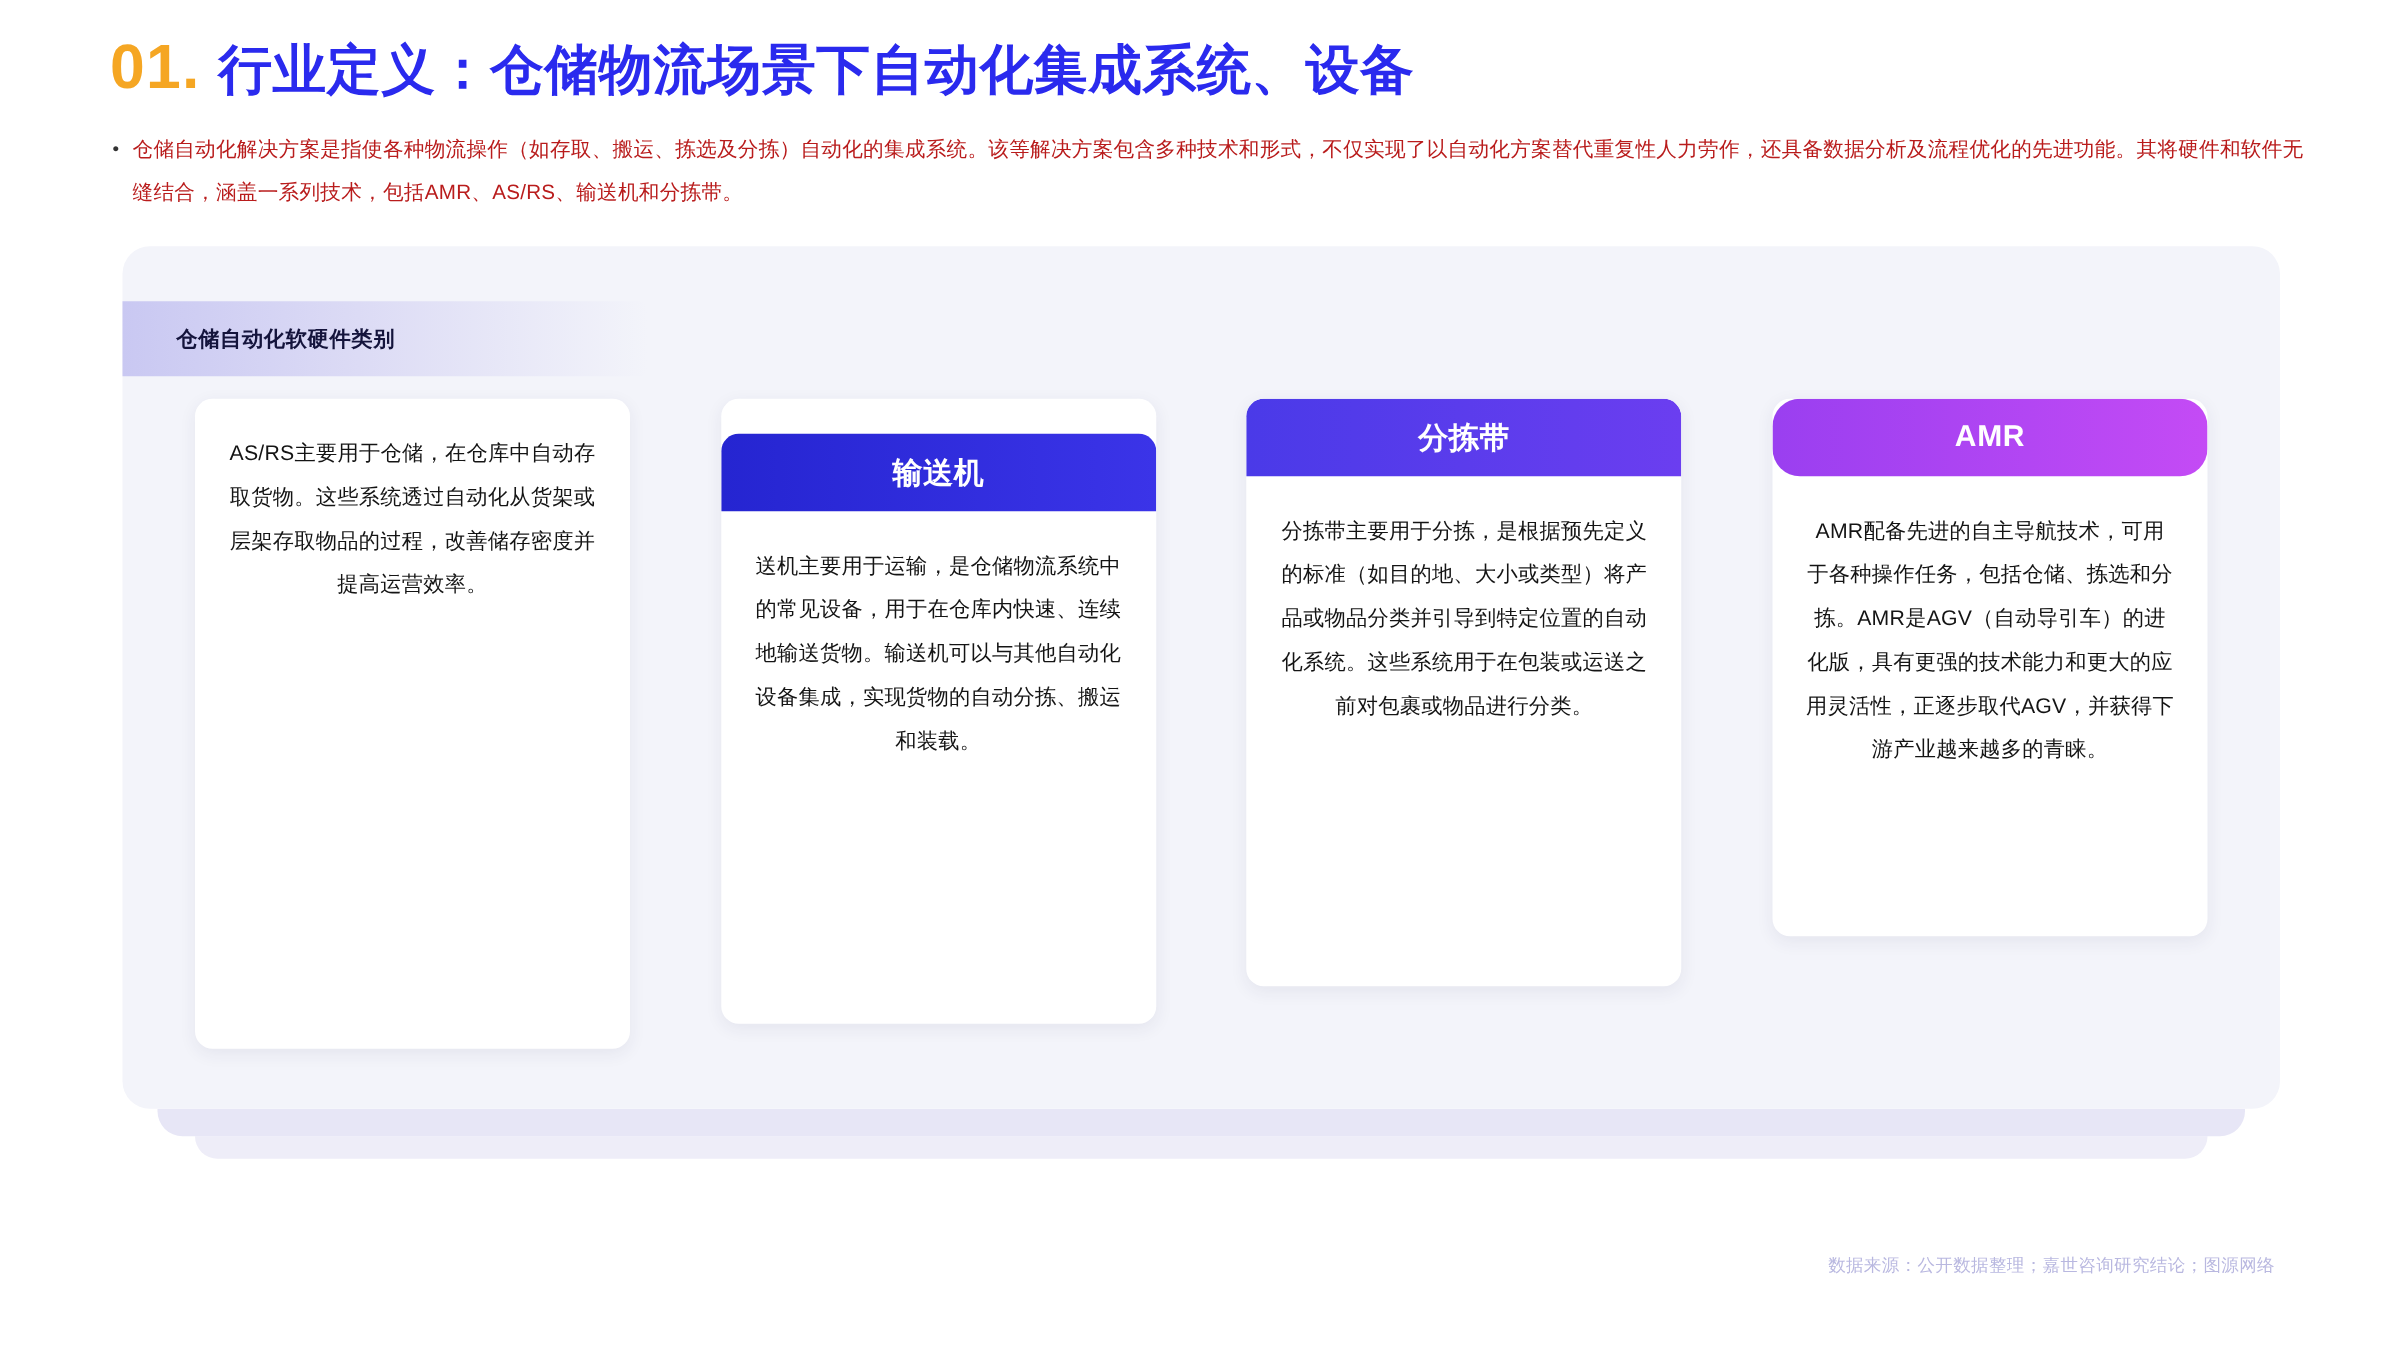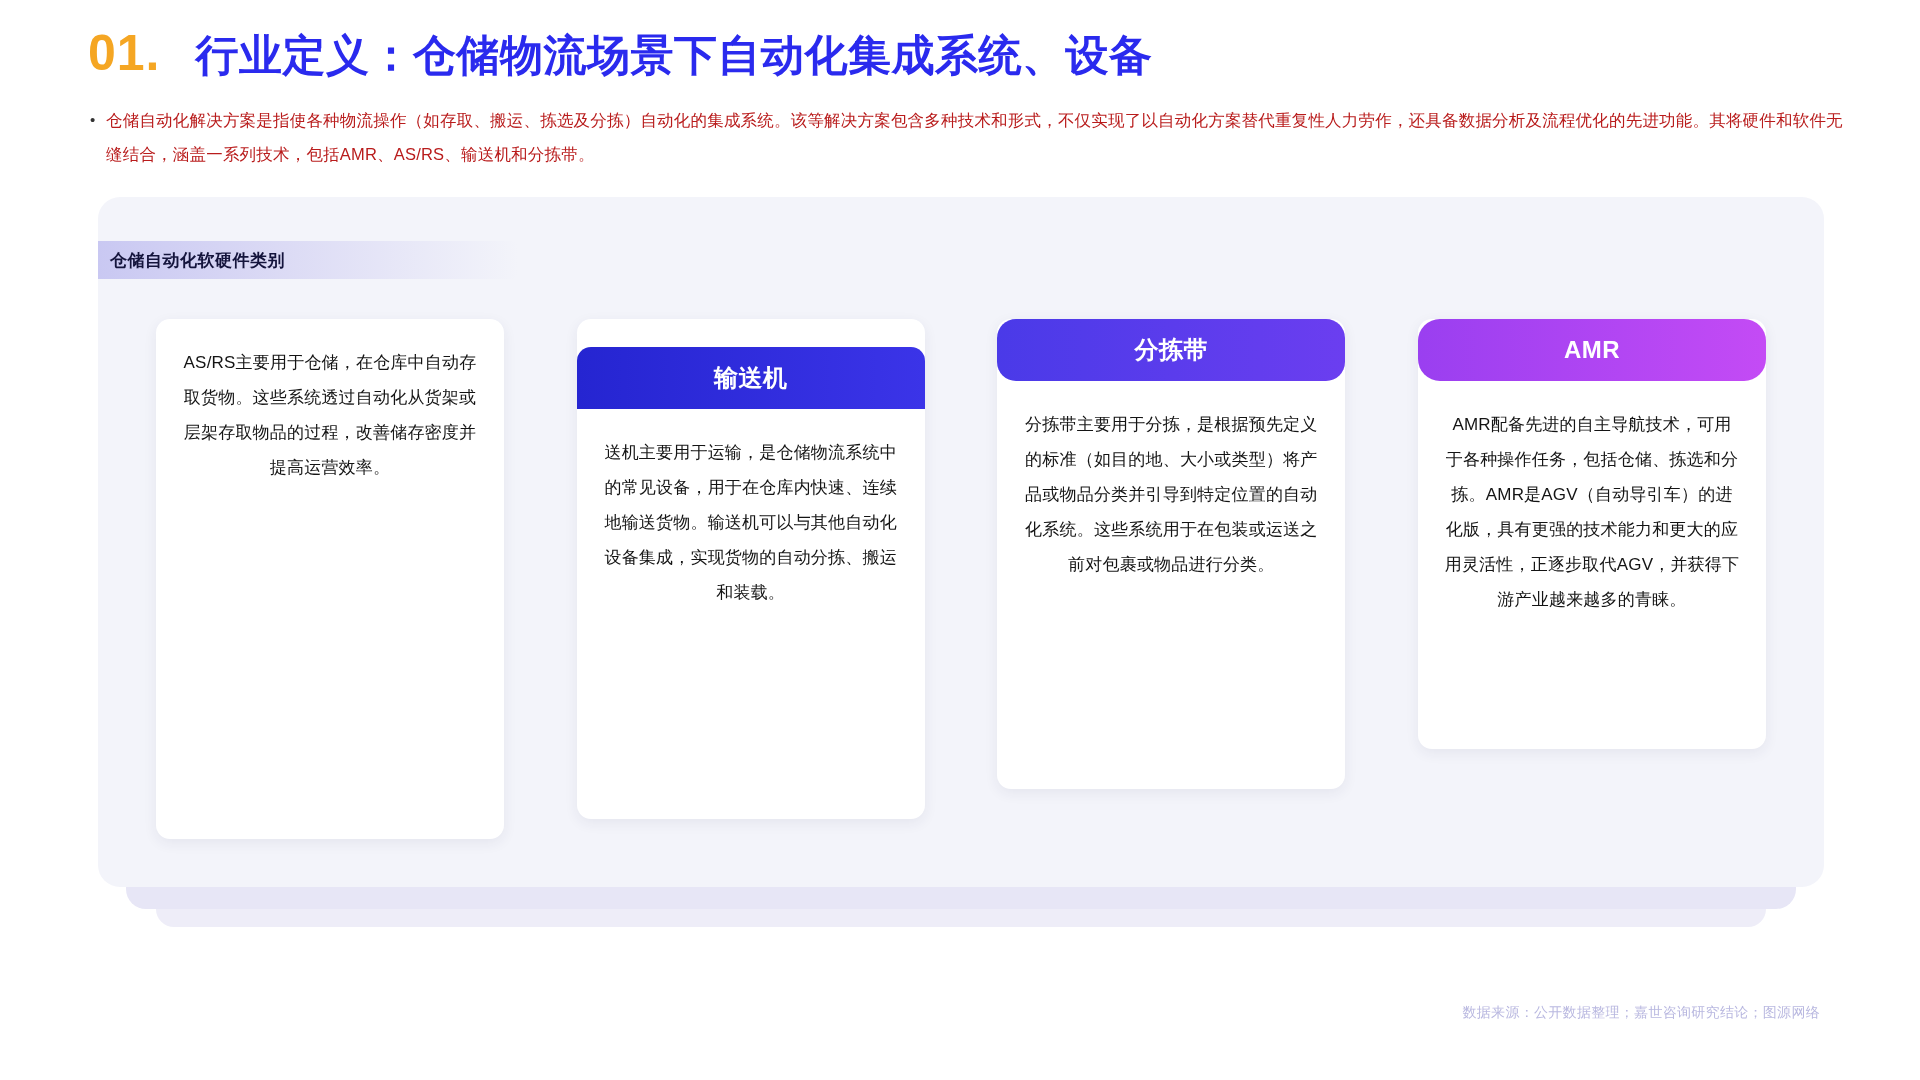--- a/index.html
+++ b/index.html
@@ -21,21 +21,20 @@
     height: 1080px;
     box-sizing: border-box;
     padding: 0;
   }
 
   
   .title-row {
     display: flex;
     align-items: baseline;
     padding: 26px 0 0 88px;
-    gap: 21px;
   }
   .title-number {
     font-size: 50px;
     font-weight: 700;
     color: #f5a623;
     letter-spacing: 1px;
     margin-right: 14px;
     line-height: 1.1;
   }
   .title-text {
@@ -102,25 +101,25 @@
     background: #eeedf8;
     border-radius: 0 0 18px 18px;
     z-index: 1;
   }
 
   
   .section-tag {
     position: absolute;
     left: 0px;
     top: 44px;
-    height: 38px;
+    height: 60px;
     width: 420px;
     display: flex;
     align-items: center;
-    padding-left: 12px;
+    padding-left: 43px;
     box-sizing: border-box;
     border-radius: 0 6px 6px 0;
     background: linear-gradient(90deg, #c9c8f2 0%, #dcdbf5 45%, rgba(243,244,250,0) 100%);
   }
   .section-tag-label {
     font-size: 17px;
     font-weight: 700;
     color: #14143c;
     letter-spacing: 0.5px;
   }
@@ -163,21 +162,21 @@
     line-height: 35px;
     color: #141414;
     text-align: center;
     letter-spacing: 0.2px;
     flex: 1;
     border-radius: 20px;
   }
 
   .card-1 .card-header { background: linear-gradient(90deg, #1b1ba8 0%, #2b2bd6 100%); }
   .card-2 .card-header { background: linear-gradient(90deg, #2525d1 0%, #3b34e8 100%); margin-top: 28px; }
-  .card-3 .card-header { background: linear-gradient(90deg, #4a3ae8 0%, #6b3ef0 100%); border-radius: 19px; }
+  .card-3 .card-header { background: linear-gradient(90deg, #4a3ae8 0%, #6b3ef0 100%); }
   .card-4 .card-header { background: linear-gradient(90deg, #9a3ff0 0%, #c44bf5 100%); border-radius: 22px; }
 
   .card-1 { height: 520px; }
   .card-2 { height: 500px; }
   .card-3 { height: 470px; }
   .card-4 { height: 430px; }
 
   
   .source {
     position: absolute;

